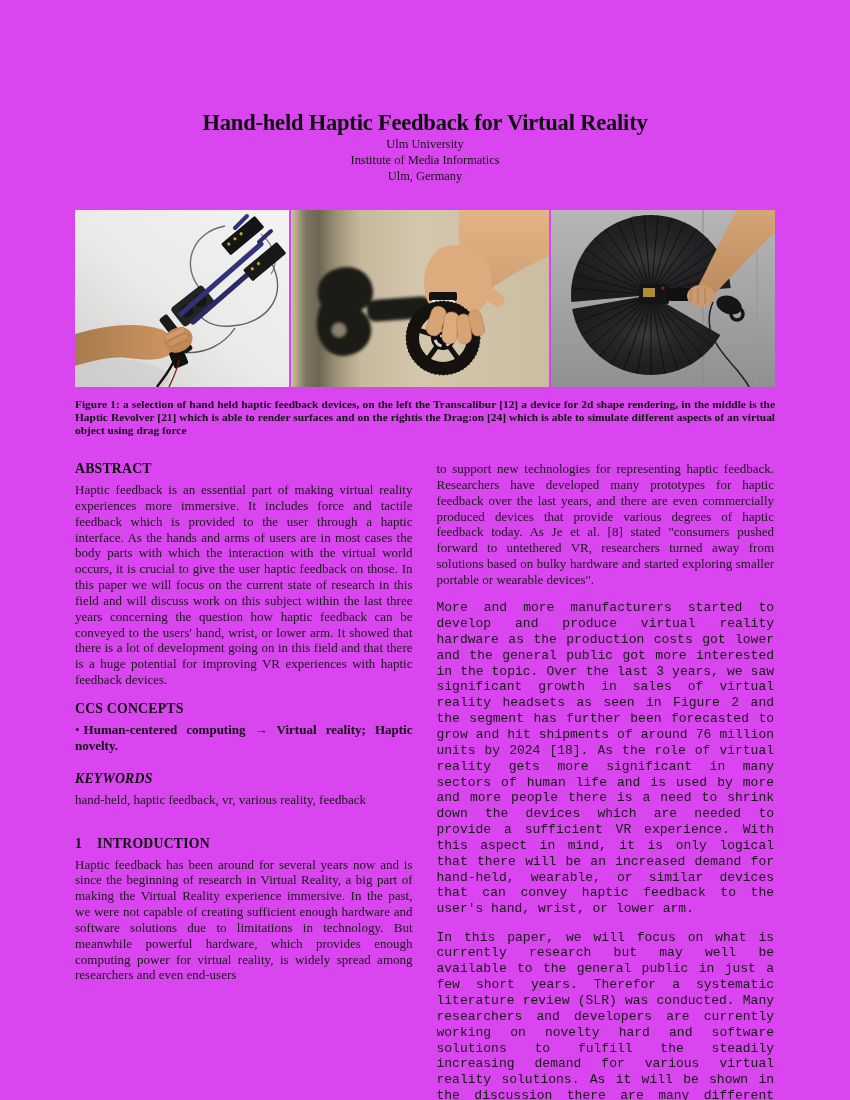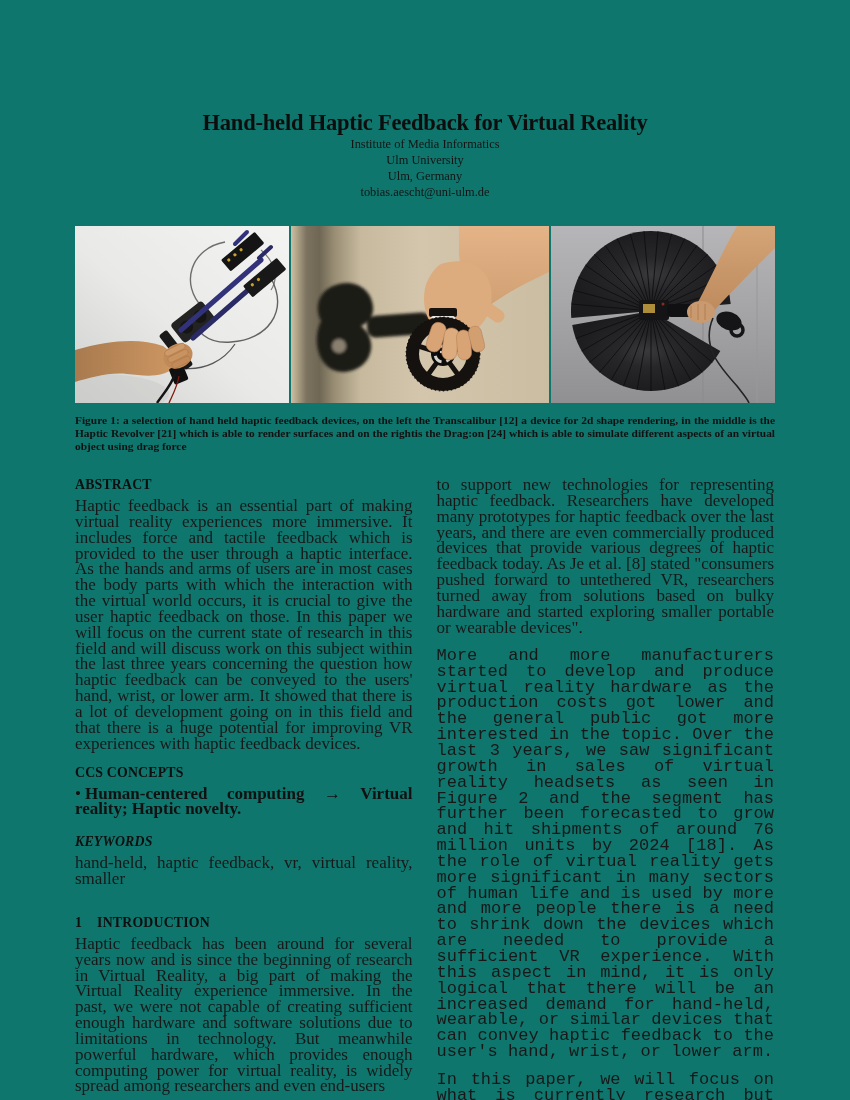--- a/index.html
+++ b/index.html
@@ -1,19 +1,19 @@
 <!DOCTYPE html>
 <html><head>
 <meta charset="utf-8">
 <style>
   html,body { margin:0; padding:0; background:#ffffff; }
   .page {
     position: relative;
     width: 850px; height: 1100px;
-    background: #0f766e;
+    background: #d946ef;
     font-family: "Liberation Serif", "DejaVu Serif", serif;
     color: #141414;
     overflow: hidden;
     margin: 0 auto;
   }
   .inner { padding: 0 75px; }
   .title {
     margin-top: 110px;
     text-align: center;
     font-size: 22.5px;
@@ -57,43 +57,42 @@
     font-weight: 700;
     margin: 13px 0 5px 0;
     letter-spacing: 0.2px;
     color: #0f0f0f;
   }
   h2.sec.first { margin-top: 2px; }
   h2.sec.numbered { margin-top: 28px; }
   h2.sec .sec-num { display: inline-block; margin-right: 15px; }
   p.body {
     margin: 0;
-    font-size: 17px;
+    font-size: 13px;
     line-height: 15.85px;
     text-align: justify;
     color: #181818;
   }
   p.ccs-line { font-weight: 700; color: #111; }
   p.ccs-line .ccs-bullet { font-weight: 400; margin-right: 4px; }
   .colR p.body { margin-top: 2px; }
   .colR p.body + p.body { margin-top: 12.5px; font-family: Liberation Mono, monospace; }
   .kw-gap { margin-top: 17px !important; font-style: italic; }
 </style>
 </head>
 <body>
 
 <div class="page">
   <div class="inner">
 
     <div class="title">Hand-held Haptic Feedback for Virtual Reality</div>
 
+    <div class="affil-line">Ulm University</div>
     <div class="affil-line">Institute of Media Informatics</div>
-    <div class="affil-line">Ulm University</div>
     <div class="affil-line">Ulm, Germany</div>
-    <div class="affil-line">tobias.aescht@uni-ulm.de</div>
 
     <div class="figure">
 
       <svg width="214" height="177" viewBox="0 0 214 177">
         <defs>
           <linearGradient id="p1bg" x1="1" y1="0" x2="0" y2="1">
             <stop offset="0" stop-color="#f3f3f1"></stop>
             <stop offset="0.55" stop-color="#e9e9e7"></stop>
             <stop offset="1" stop-color="#cfcfcd"></stop>
           </linearGradient>
@@ -307,21 +306,21 @@
     <div class="columns">
 
       <div class="col colL">
         <h2 class="sec first">ABSTRACT</h2>
         <p class="body">Haptic feedback is an essential part of making virtual reality experiences more immersive. It includes force and tactile feedback which is provided to the user through a haptic interface. As the hands and arms of users are in most cases the body parts with which the interaction with the virtual world occurs, it is crucial to give the user haptic feedback on those. In this paper we will focus on the current state of research in this field and will discuss work on this subject within the last three years concerning the question how haptic feedback can be conveyed to the users' hand, wrist, or lower arm. It showed that there is a lot of development going on in this field and that there is a huge potential for improving VR experiences with haptic feedback devices.</p>
 
         <h2 class="sec">CCS CONCEPTS</h2>
         <p class="body ccs-line"><span class="ccs-bullet">•</span><span>Human-centered computing</span> <span>→</span> <span>Virtual reality; Haptic novelty.</span></p>
 
         <h2 class="sec kw-gap">KEYWORDS</h2>
-        <p class="body">hand-held, haptic feedback, vr, virtual reality, smaller</p>
+        <p class="body">hand-held, haptic feedback, vr, various reality, feedback</p>
 
         <h2 class="sec numbered"><span class="sec-num">1</span><span>INTRODUCTION</span></h2>
         <p class="body">Haptic feedback has been around for several years now and is since the beginning of research in Virtual Reality, a big part of making the Virtual Reality experience immersive. In the past, we were not capable of creating sufficient enough hardware and software solutions due to limitations in technology. But meanwhile powerful hardware, which provides enough computing power for virtual reality, is widely spread among researchers and even end-users</p>
       </div>
 
       <div class="col colR">
         <p class="body">to support new technologies for representing haptic feedback. Researchers have developed many prototypes for haptic feedback over the last years, and there are even commercially produced devices that provide various degrees of haptic feedback today. As Je et al. [8] stated "consumers pushed forward to untethered VR, researchers turned away from solutions based on bulky hardware and started exploring smaller portable or wearable devices".</p>
         <p class="body">More and more manufacturers started to develop and produce virtual reality hardware as the production costs got lower and the general public got more interested in the topic. Over the last 3 years, we saw significant growth in sales of virtual reality headsets as seen in Figure 2 and the segment has further been forecasted to grow and hit shipments of around 76 million units by 2024 [18]. As the role of virtual reality gets more significant in many sectors of human life and is used by more and more people there is a need to shrink down the devices which are needed to provide a sufficient VR experience. With this aspect in mind, it is only logical that there will be an increased demand for hand-held, wearable, or similar devices that can convey haptic feedback to the user's hand, wrist, or lower arm.</p>
         <p class="body">In this paper, we will focus on what is currently research but may well be available to the general public in just a few short years. Therefor a systematic literature review (SLR) was conducted. Many researchers and developers are currently working on novelty hard and software solutions to fulfill the steadily increasing demand for various virtual reality solutions. As it will be shown in the discussion there are many different approaches to how and what kind of haptic feedback can and will be conveyed to the user's hand, wrist, or lower arm. For that, the different approaches and technologies</p>
       </div>

